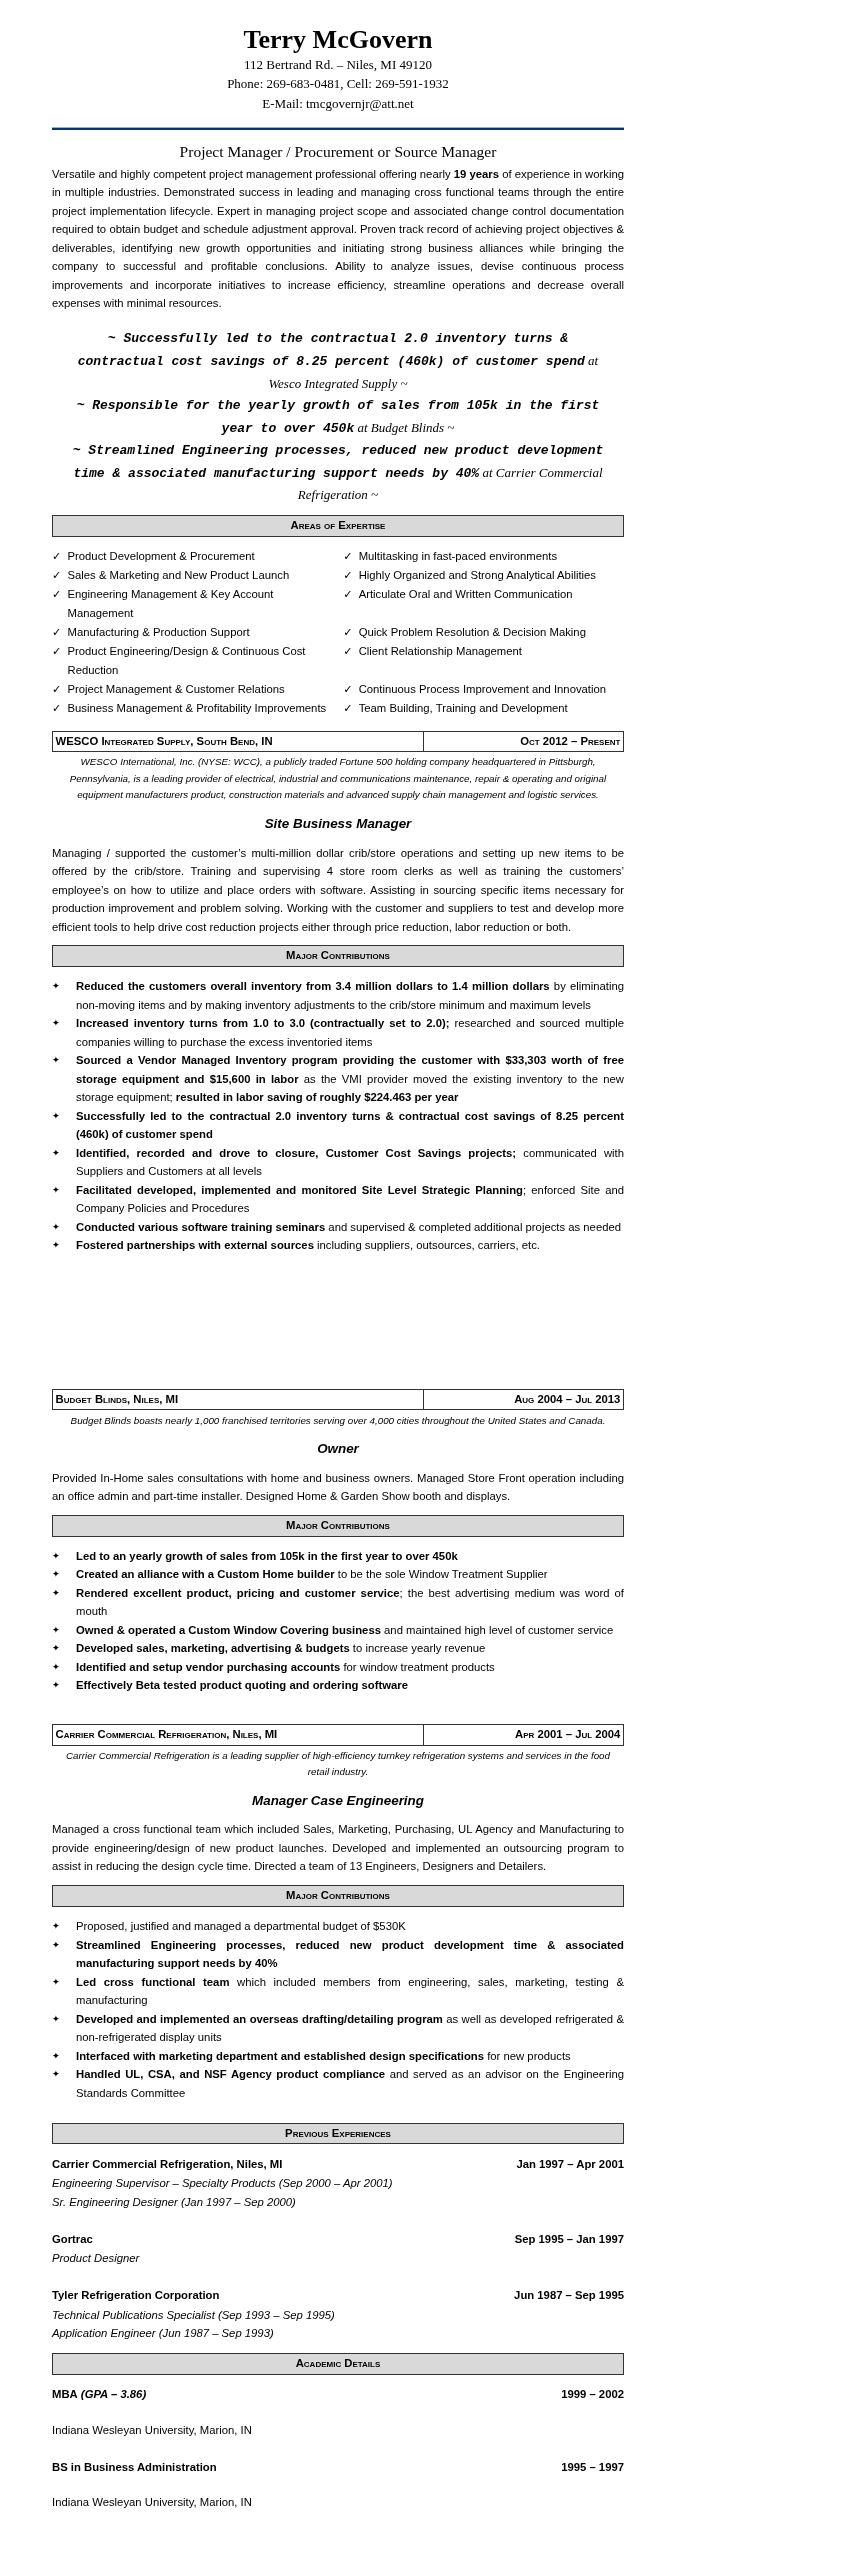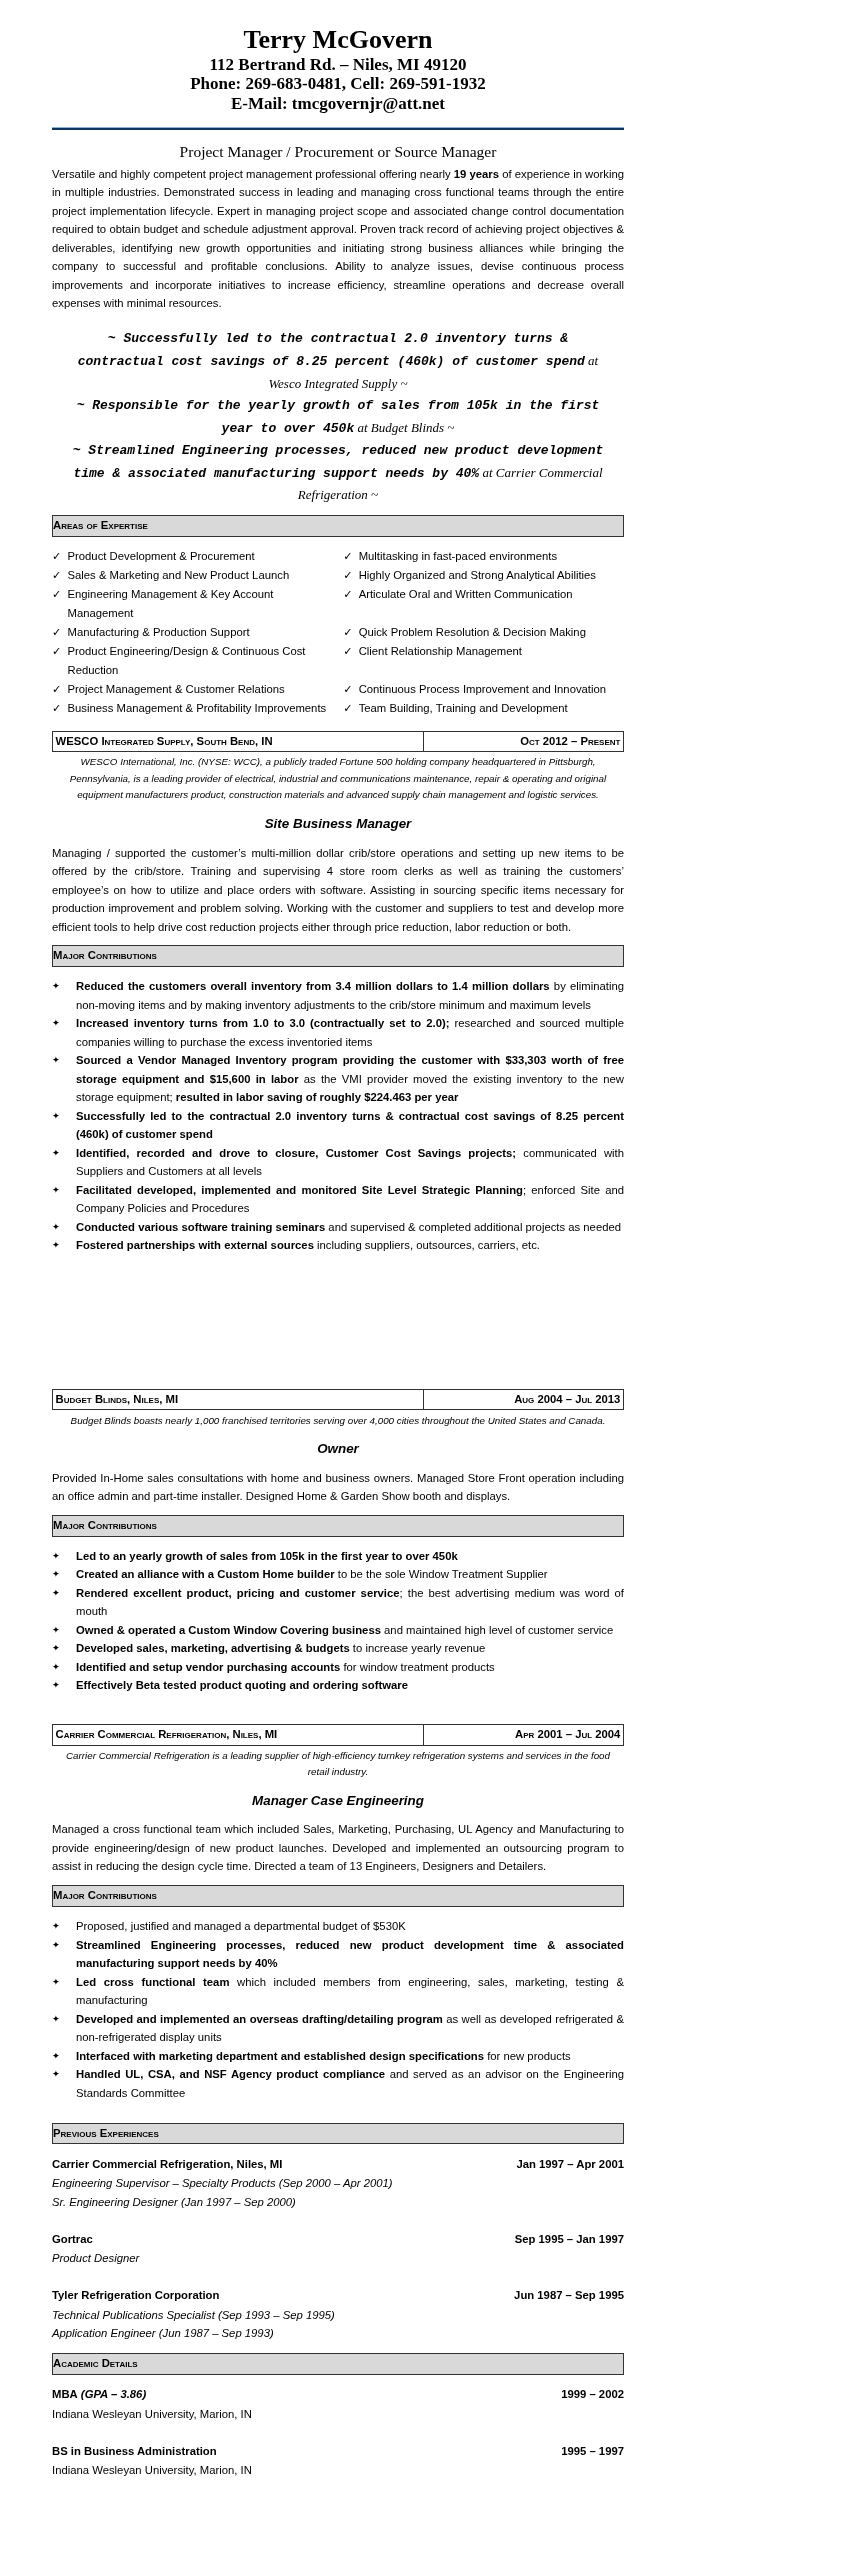--- a/index.html
+++ b/index.html
@@ -1,33 +1,33 @@
 <!DOCTYPE html>
 <html style="font-size:8.2px"><head>
 <meta charset="utf-8">
 <style>
   html, body { margin: 0; padding: 0; background: #ffffff; }
   body { width: 852px; min-height: 3615px; font-family: "Liberation Sans", sans-serif; color: #000; }
   .page { width: 676px; box-sizing: border-box; padding: 20.6px 52px 0 52px; }
 
   .hdr { text-align: center; font-family: "Liberation Serif", serif; }
   .hdr .name { font-size: 26px; font-weight: bold; line-height: 30px; margin-top: 4.1px; }
-  .hdr .line { font-size: 17px; font-weight: bold; line-height: 19.6px; }
+  .hdr .line { font-size: 13px; font-weight: normal; line-height: 19.6px; }
   .rule { height: 2.6px; background: #0f3461; margin: 13.4px 0 0 0; border-top: 0.5px solid #8fb2d6; }
 
   .headline { text-align: center; font-family: "Liberation Serif", serif; font-size: 15.5px; font-weight: normal; margin: 12.4px 0 4.1px 0; }
   .para { font-size: 11.3px; line-height: 18.5px; text-align: justify; margin: 0; }
   .para b { font-weight: bold; }
 
   .hl-block { text-align: center; font-family: "Liberation Serif", serif; font-style: italic; font-size: 13px; line-height: 21.6px; margin: 14.4px 20.6px 8.2px 20.6px; }
   .hl-block .hl { display: block; }
   .hl-block b { font-weight: bold; font-family: Liberation Mono, monospace; }
   .hl-block .plain { font-weight: normal; }
 
-  .sec { background: #d9d9d9; border-top: 1.5px solid #333; border-bottom: 1.5px solid #333; border-left: 0.5px solid #333; border-right: 0.5px solid #333; font-weight: bold; font-size: 11.3px; font-variant: small-caps; height: 19.6px; line-height: 19.6px; margin: 9.3px 0 10.3px 0; }
+  .sec { background: #d9d9d9; border-top: 1.5px solid #333; border-bottom: 1.5px solid #333; border-left: 0.5px solid #333; border-right: 0.5px solid #333; text-align: center; font-weight: bold; font-size: 11.3px; font-variant: small-caps; height: 19.6px; line-height: 19.6px; margin: 9.3px 0 10.3px 0; }
 
   .aoe { display: grid; grid-template-columns: 1fr 1fr; column-gap: 10.3px; font-size: 11.3px; line-height: 19px; }
   .aoe .it { display: flex; }
   .aoe .ck { width: 15.5px; flex: none; }
 
   .job { display: flex; border: 0.5px solid #333; border-top: 1px solid #333; border-bottom: 1px solid #333; height: 19.6px; line-height: 19.6px; margin-top: 12.4px; }
   .job .co { flex: 0 0 64.5%; border-right: 0.5px solid #333; padding-left: 2.6px; font-weight: bold; font-variant: small-caps; font-size: 11.3px; }
   .job .dt { flex: 1; text-align: right; padding-right: 2.6px; font-weight: bold; font-variant: small-caps; font-size: 11.3px; }
   .blurb { text-align: center; font-style: italic; font-size: 9.8px; line-height: 16.5px; margin: 2.1px 10.3px 0 10.3px; }
   .role { text-align: center; font-style: italic; font-weight: bold; font-size: 13.4px; margin: 12.4px 0 12.4px 0; }
@@ -35,21 +35,21 @@
   ul.bl { list-style: none; margin: 0; padding: 0; }
   ul.bl li { display: flex; font-size: 11.3px; line-height: 18.5px; text-align: justify; }
   ul.bl li .di { width: 24px; flex: none; font-size: 9.3px; }
   ul.bl li .tx { flex: 1; }
   ul.bl li b { font-weight: bold; }
 
   .prev { margin-top: 8.2px; }
   .prev .row { display: flex; justify-content: space-between; font-size: 11.3px; font-weight: bold; line-height: 19.6px; }
   .prev .sub { font-size: 11.3px; font-style: italic; line-height: 18.5px; }
   .prev .gap { height: 18.5px; }
-  .edu .sub { font-style: normal; }
+  .edu .sub { font-style: normal; margin-top: 16px; }
 </style>
 </head>
 <body>
 
 <div class="page">
 
   <div class="hdr">
     <div class="name">Terry McGovern</div>
     <div class="line">112 Bertrand Rd. – Niles, MI  49120</div>
     <div class="line">Phone: 269-683-0481, Cell: 269-591-1932</div>

